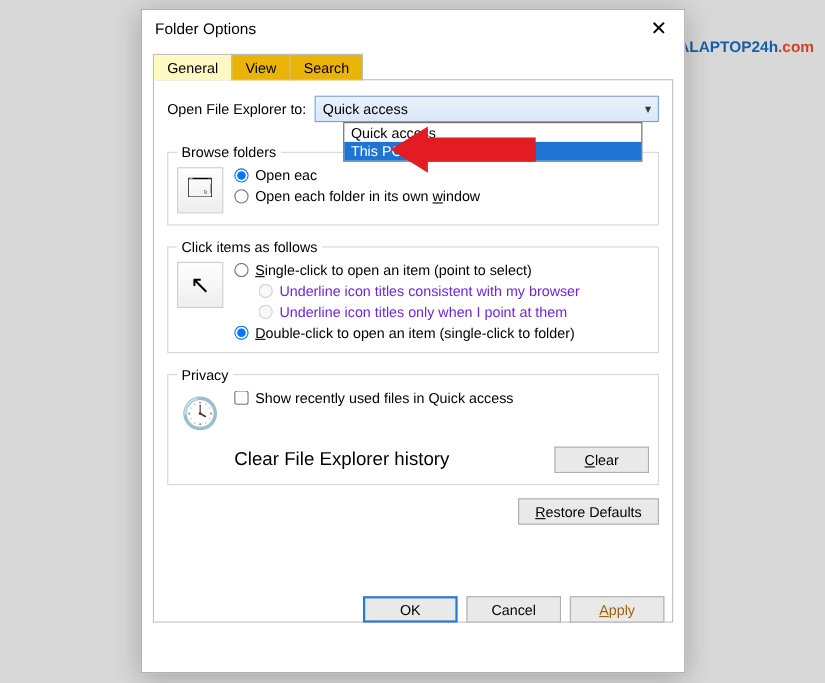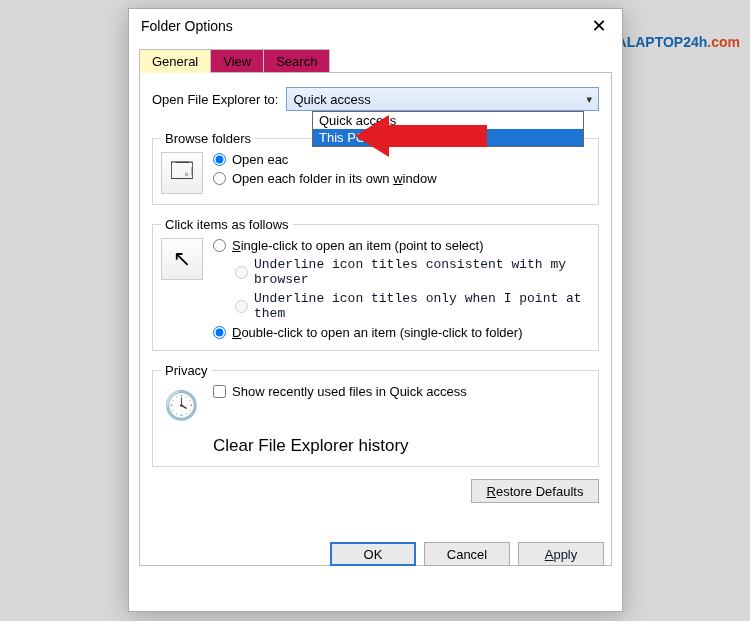--- a/index.html
+++ b/index.html
@@ -10,21 +10,21 @@
   .watermark .dot { color:#c42; }
 
   .dialog { position:absolute; left:128px; top:8px; width:495px; height:604px; background:#fff; border:1px solid #aaa; box-shadow:0 4px 24px rgba(0,0,0,.25); }
   .titlebar { height:34px; display:flex; align-items:center; justify-content:space-between; padding:0 0 0 12px; font-size:14px; }
   .titlebar-title { color:#000; }
   .close-btn { width:46px; height:34px; display:flex; align-items:center; justify-content:center; font-size:18px; cursor:pointer; }
 
   .client { padding:6px 10px 10px 10px; position:relative; }
 
   .tabs { display:flex; align-items:flex-end; }
-  .tab { padding:4px 12px; font-size:13px; border:1px solid #bfbfbf; border-bottom:none; background:#be185d; cursor:pointer; position:relative; margin-right:-1px; }
+  .tab { padding:4px 12px; font-size:13px; border:1px solid #bfbfbf; border-bottom:none; background:#eab308; cursor:pointer; position:relative; margin-right:-1px; }
   .tab.active { background:#fef9c3; z-index:2; border-color:#bfbfbf; }
   .tab-panel-border { border:1px solid #bfbfbf; padding:14px 12px 14px 12px; margin-top:-1px; height:494px; position:relative; }
 
   .row-open { display:flex; align-items:center; gap:8px; font-size:13px; margin-bottom:20px; }
   .combo { flex:1; height:24px; border:1px solid #7a9fd4; background:linear-gradient(#eaf2fb,#d9e7f8); display:flex; align-items:center; justify-content:space-between; padding:0 6px; cursor:pointer; font-size:13px; }
   .combo .chev { font-size:11px; color:#333; }
 
   .dropdown { position:absolute; left:172px; top:38px; width:272px; border:1px solid #666; background:#fff; z-index:10; font-size:13px; }
   .dropdown .opt { padding:1px 6px; }
   .dropdown .opt.sel { background:#1e74d2; color:#fff; }
@@ -44,28 +44,28 @@
   input[type=radio], input[type=checkbox] { margin:0; }
 
   .privacy-inner { display:flex; align-items:flex-start; gap:10px; }
   .privacy-opts { display:flex; flex-direction:column; gap:6px; font-size:13px; }
   .privacy-opts label { display:flex; align-items:center; gap:6px; }
 
   .clear-row { display:flex; align-items:center; margin-top:10px; }
   .clear-row .lbl { flex:1; font-size:17px; padding-left:52px; }
   .btn { min-width:86px; height:24px; border:1px solid #adadad; background:#e9e9e9; font-size:13px; cursor:pointer; padding:0 10px; }
   .btn.default { border:2px solid #2b77d6; background:#e9e9e9; }
-  .btn.disabled { color:#0f172a; cursor:default; }
+  .btn.disabled { color:#a16207; cursor:default; }
 
   .restore-row { text-align:right; margin-top:8px; }
   .restore-row .btn { min-width:128px; }
 
   .dlg-buttons { position:absolute; left:0; right:0; bottom:10px; display:flex; justify-content:flex-end; gap:8px; padding:0 18px; }
   .underline { text-decoration:underline; }
-  .ghost { color:#0f172a;font-family:Liberation Mono, monospace; }
+  .ghost { color:#6d28d9; }
 </style>
 </head>
 <body>
 
 <div class="watermark">
   <span class="gear">✿</span><span class="blue">SUACHUALAPTOP24h</span><span class="dot">.com</span>
 </div>
 
 <div class="dialog">
   <div class="titlebar">
@@ -150,20 +150,21 @@
           <div class="iconbox" style="border:none;background:none;font-size:28px;">🕓</div>
           <div class="privacy-opts">
             <label>
               <input type="checkbox" style="">
               <span>Show recently used files in Quick access</span>
             </label>
           </div>
         </div>
         <div class="clear-row">
           <span class="lbl">Clear File Explorer history</span>
+          <button class="btn"><span class="underline">C</span><span>lear</span></button>
         </div>
       </fieldset>
 
       <div class="restore-row">
         <button class="btn"><span class="underline">R</span><span>estore Defaults</span></button>
       </div>
 
     </div>
 
     <div class="dlg-buttons">

